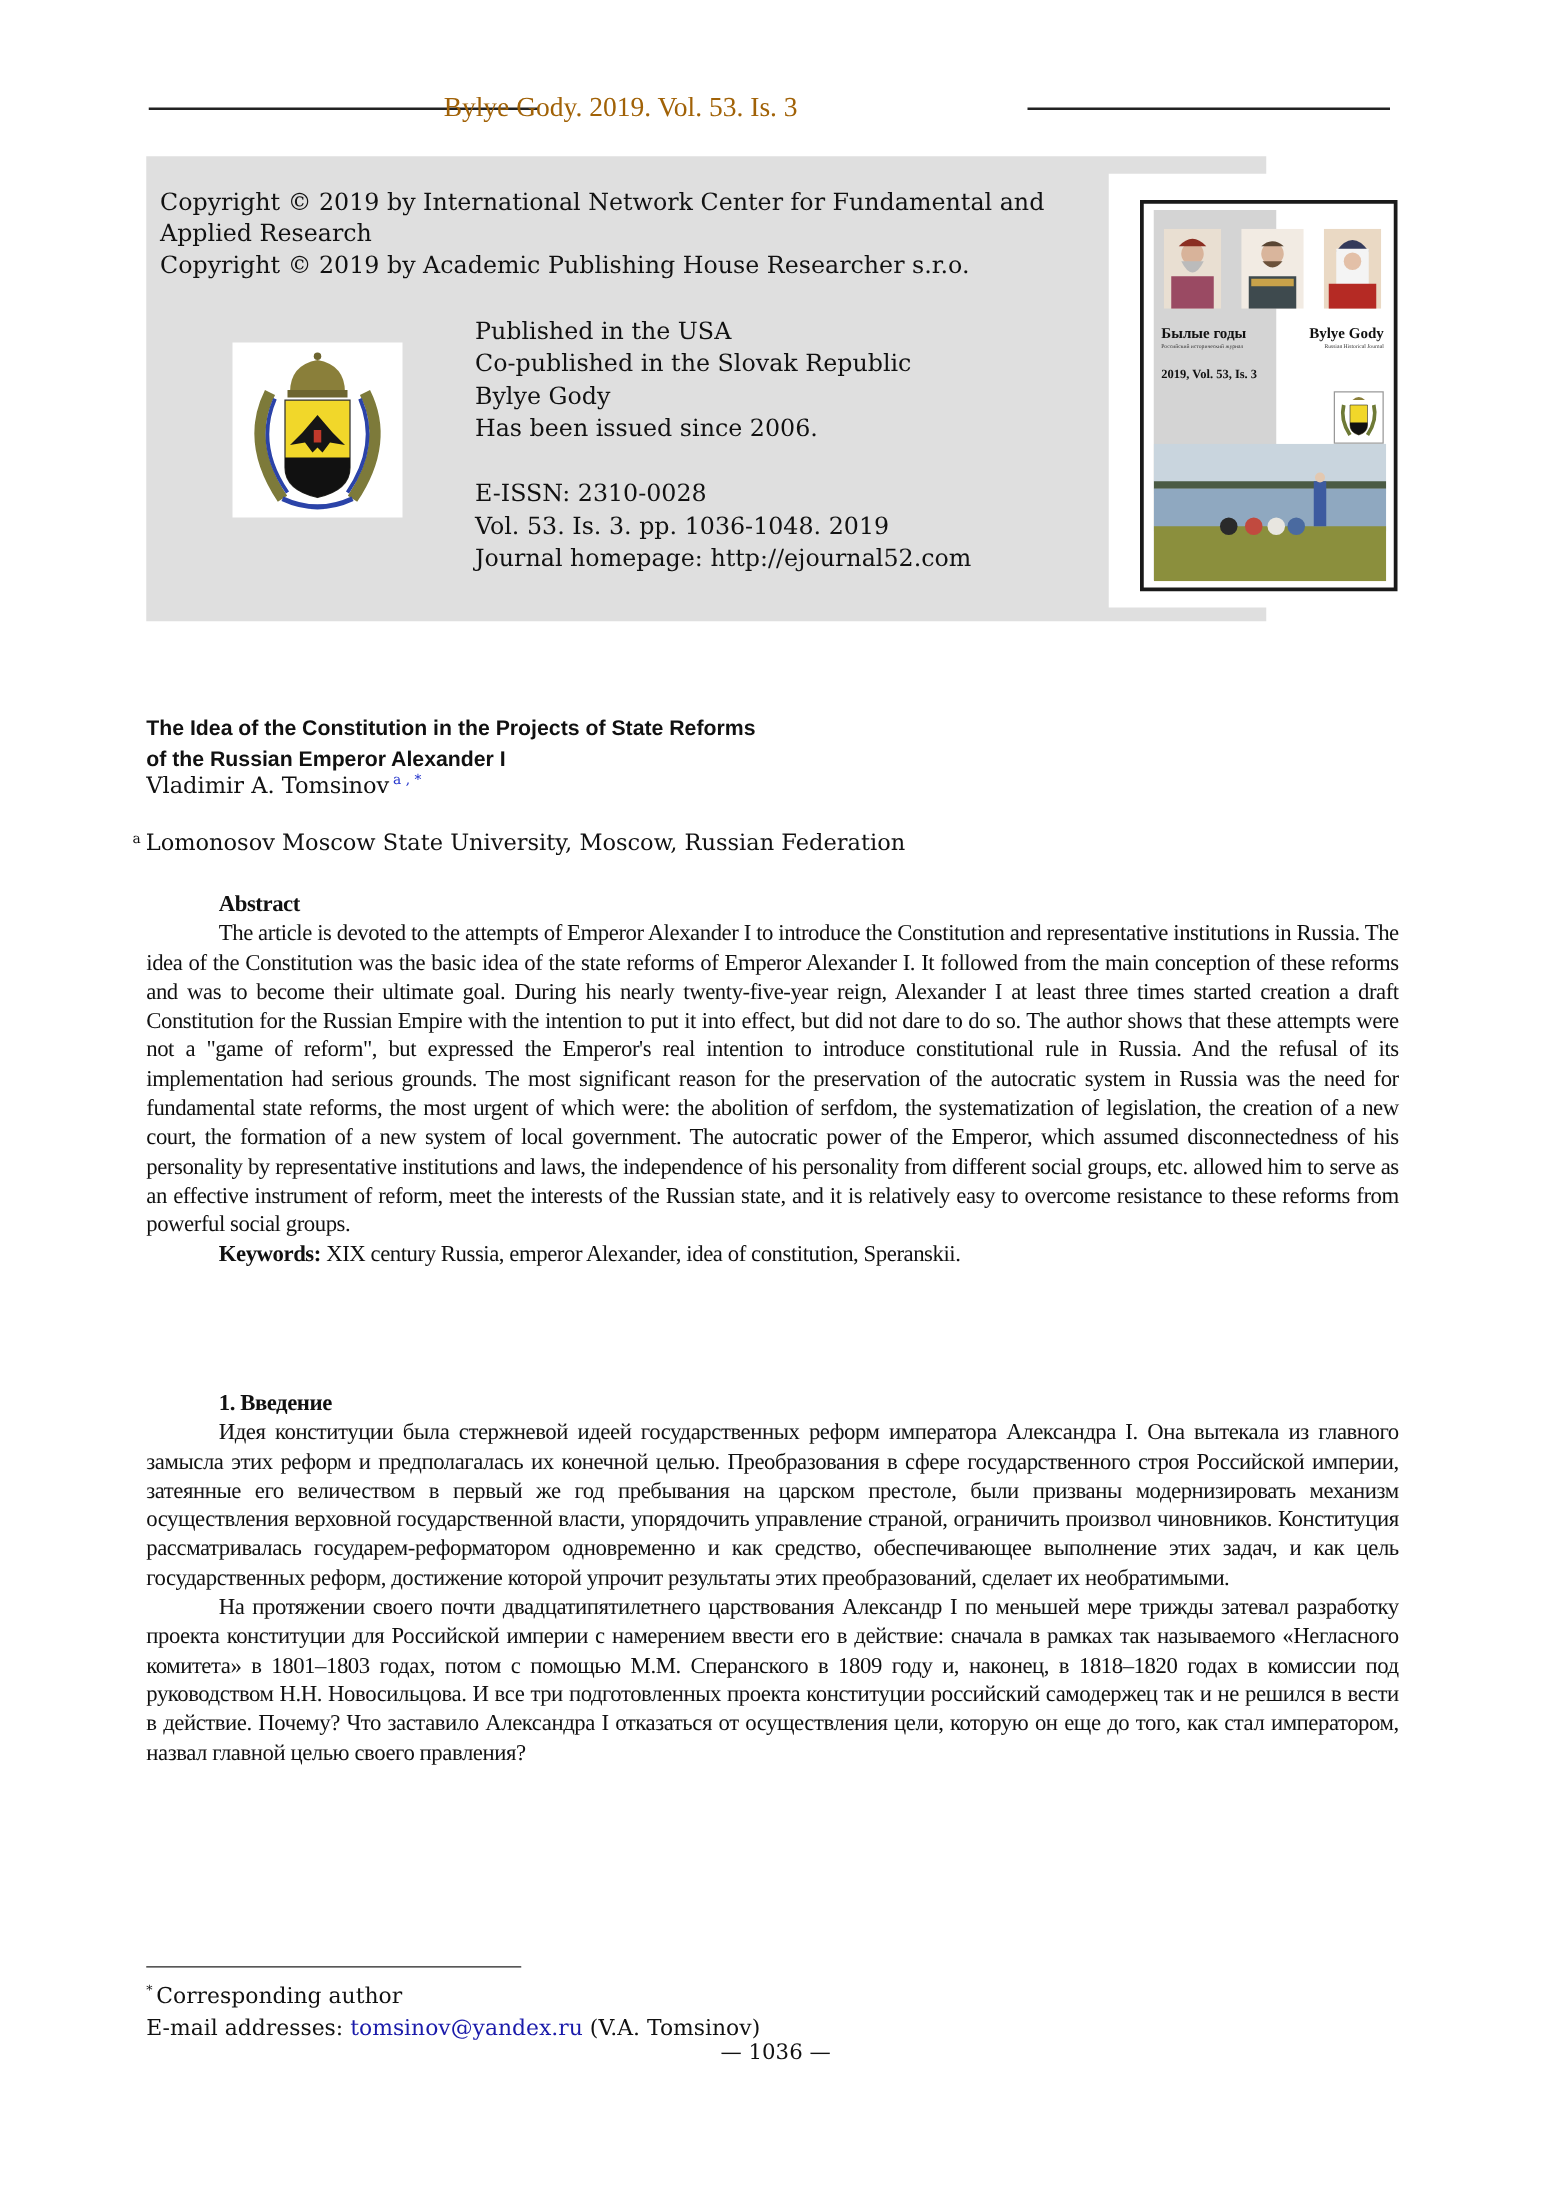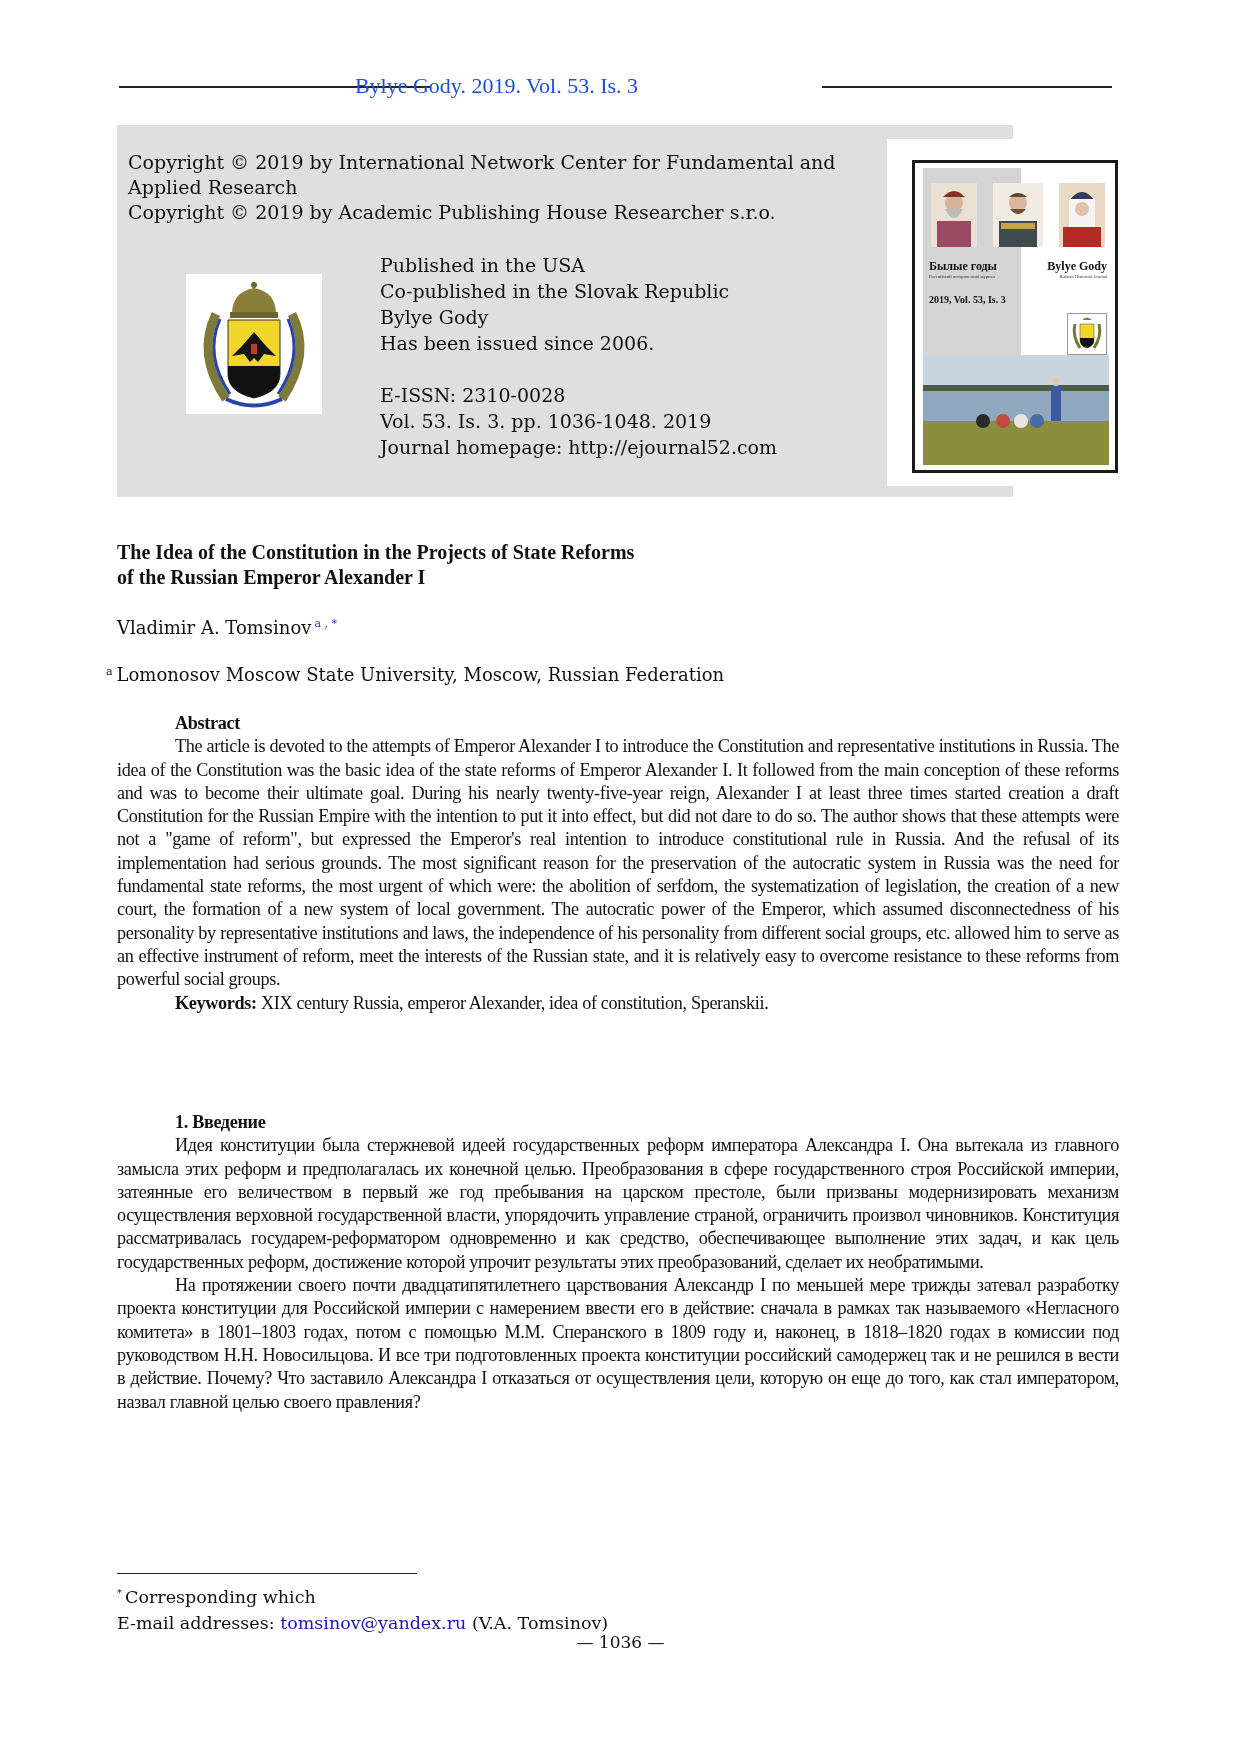--- a/index.html
+++ b/index.html
@@ -4,21 +4,21 @@
 <style>
   html, body { margin: 0; padding: 0; background: #ffffff; }
   body {
     width: 1241px; height: 1755px; position: relative; overflow: hidden;
     font-family: "DejaVu Serif", "Liberation Serif", serif; color: #111;
   }
 
   
   .hdr-line { position: absolute; top: 86px; height: 2px; background: #222; }
   .hdr-text { position: absolute; top: 73px; left: 0; width: 993px; text-align: center;
-    font-family: "Liberation Serif", serif; font-size: 22px; color: #1d4ed8; }
+    font-family: "Liberation Serif", serif; font-size: 22px; color: #a16207; }
 
   
   .info-box { position: absolute; left: 117px; top: 125px; width: 896px; height: 372px; background: #dfdfdf; }
   .copyright { position: absolute; left: 128px; top: 150px; width: 760px;
     font-family: "DejaVu Serif", serif; font-size: 19px; line-height: 25px; }
   .pub-info { position: absolute; left: 380px; top: 252px; width: 500px;
     font-family: "DejaVu Serif", serif; font-size: 19px; line-height: 26px; }
   .pub-info .gap { height: 26px; }
 
   
@@ -32,22 +32,22 @@
   .portrait { position: absolute; top: 20px; width: 46px; height: 64px; }
   .cover .rus-title { position: absolute; left: 14px; top: 96px; font-family: "Liberation Serif", serif; font-weight: bold; font-size: 12px; text-align: right; }
   .cover .rus-sub { position: absolute; left: 14px; top: 111px; font-family: "Liberation Serif", serif; font-size: 4.5px; color: #333; }
   .cover .eng-title { position: absolute; right: 8px; top: 96px; font-family: "Liberation Serif", serif; font-weight: bold; font-size: 12px; }
   .cover .eng-sub { position: absolute; right: 8px; top: 111px; font-family: "Liberation Serif", serif; font-size: 4.5px; color: #333; }
   .cover .cov-issue { position: absolute; left: 14px; top: 131px; font-family: "Liberation Serif", serif; font-weight: bold; font-size: 10px; }
   .cover .mini-coa { position: absolute; left: 152px; top: 150px; width: 38px; height: 40px; background:#fff; border:1px solid #999; }
   .cover .photo { position: absolute; left: 8px; top: 192px; width: 186px; height: 110px; }
 
   
-  .title { position: absolute; left: 117px; top: 540px; width: 900px;
-    font-family: Liberation Serif, serif; font-weight: bold; font-size: 20px; line-height: 25px; }
+  .title { position: absolute; left: 117px; top: 570px; width: 900px;
+    font-family: Liberation Sans, sans-serif; font-weight: bold; font-size: 17px; line-height: 25px; }
   .author { position: absolute; left: 117px; top: 617px; font-family: "DejaVu Serif", serif; font-size: 18px; }
   .author sup { color: #2233cc; font-size: 11px; vertical-align: 7px; margin-left: 3px; }
   .affil { position: absolute; left: 106px; top: 664px; font-family: "DejaVu Serif", serif; font-size: 18px; }
   .affil sup { font-size: 11px; vertical-align: 6px; margin-right: 4px; }
 
   .body-block { position: absolute; left: 117px; width: 1002px;
     font-family: Liberation Serif, serif; font-size: 18.2px; line-height: 23.3px; text-align: justify;
     letter-spacing: -0.35px; }
   .body-block p { margin: 0; text-indent: 58px; }
   .heading { margin: 0 0 0 58px; font-weight: bold; }
@@ -186,20 +186,20 @@
 </div>
 
 <div class="body-block intro-block">
   <div class="heading">1. Введение</div>
   <p>Идея конституции была стержневой идеей государственных реформ императора Александра I. Она вытекала из главного замысла этих реформ и предполагалась их конечной целью. Преобразования в сфере государственного строя Российской империи, затеянные его величеством в первый же год пребывания на царском престоле, были призваны модернизировать механизм осуществления верховной государственной власти, упорядочить управление страной, ограничить произвол чиновников. Конституция рассматривалась государем-реформатором одновременно и как средство, обеспечивающее выполнение этих задач, и как цель государственных реформ, достижение которой упрочит результаты этих преобразований, сделает их необратимыми.</p>
   <p>На протяжении своего почти двадцатипятилетнего царствования Александр I по меньшей мере трижды затевал разработку проекта конституции для Российской империи с намерением ввести его в действие: сначала в рамках так называемого «Негласного комитета» в 1801–1803 годах, потом с помощью М.М. Сперанского в 1809 году и, наконец, в 1818–1820 годах в комиссии под руководством Н.Н. Новосильцова. И все три подготовленных проекта конституции российский самодержец так и не решился в вести в действие. Почему? Что заставило Александра I отказаться от осуществления цели, которую он еще до того, как стал императором, назвал главной целью своего правления?</p>
 </div>
 
 <div class="fn-rule"></div>
 <div class="footnotes">
-  <div><sup>*</sup><span>Corresponding which</span></div>
+  <div><sup>*</sup><span>Corresponding author</span></div>
   <div>
     <span>E-mail addresses:</span>
     <a class="email-link">tomsinov@yandex.ru</a>
     <span>(V.A. Tomsinov)</span>
   </div>
 </div>
 <div class="page-num">— 1036 —</div>
 
 </body></html>

